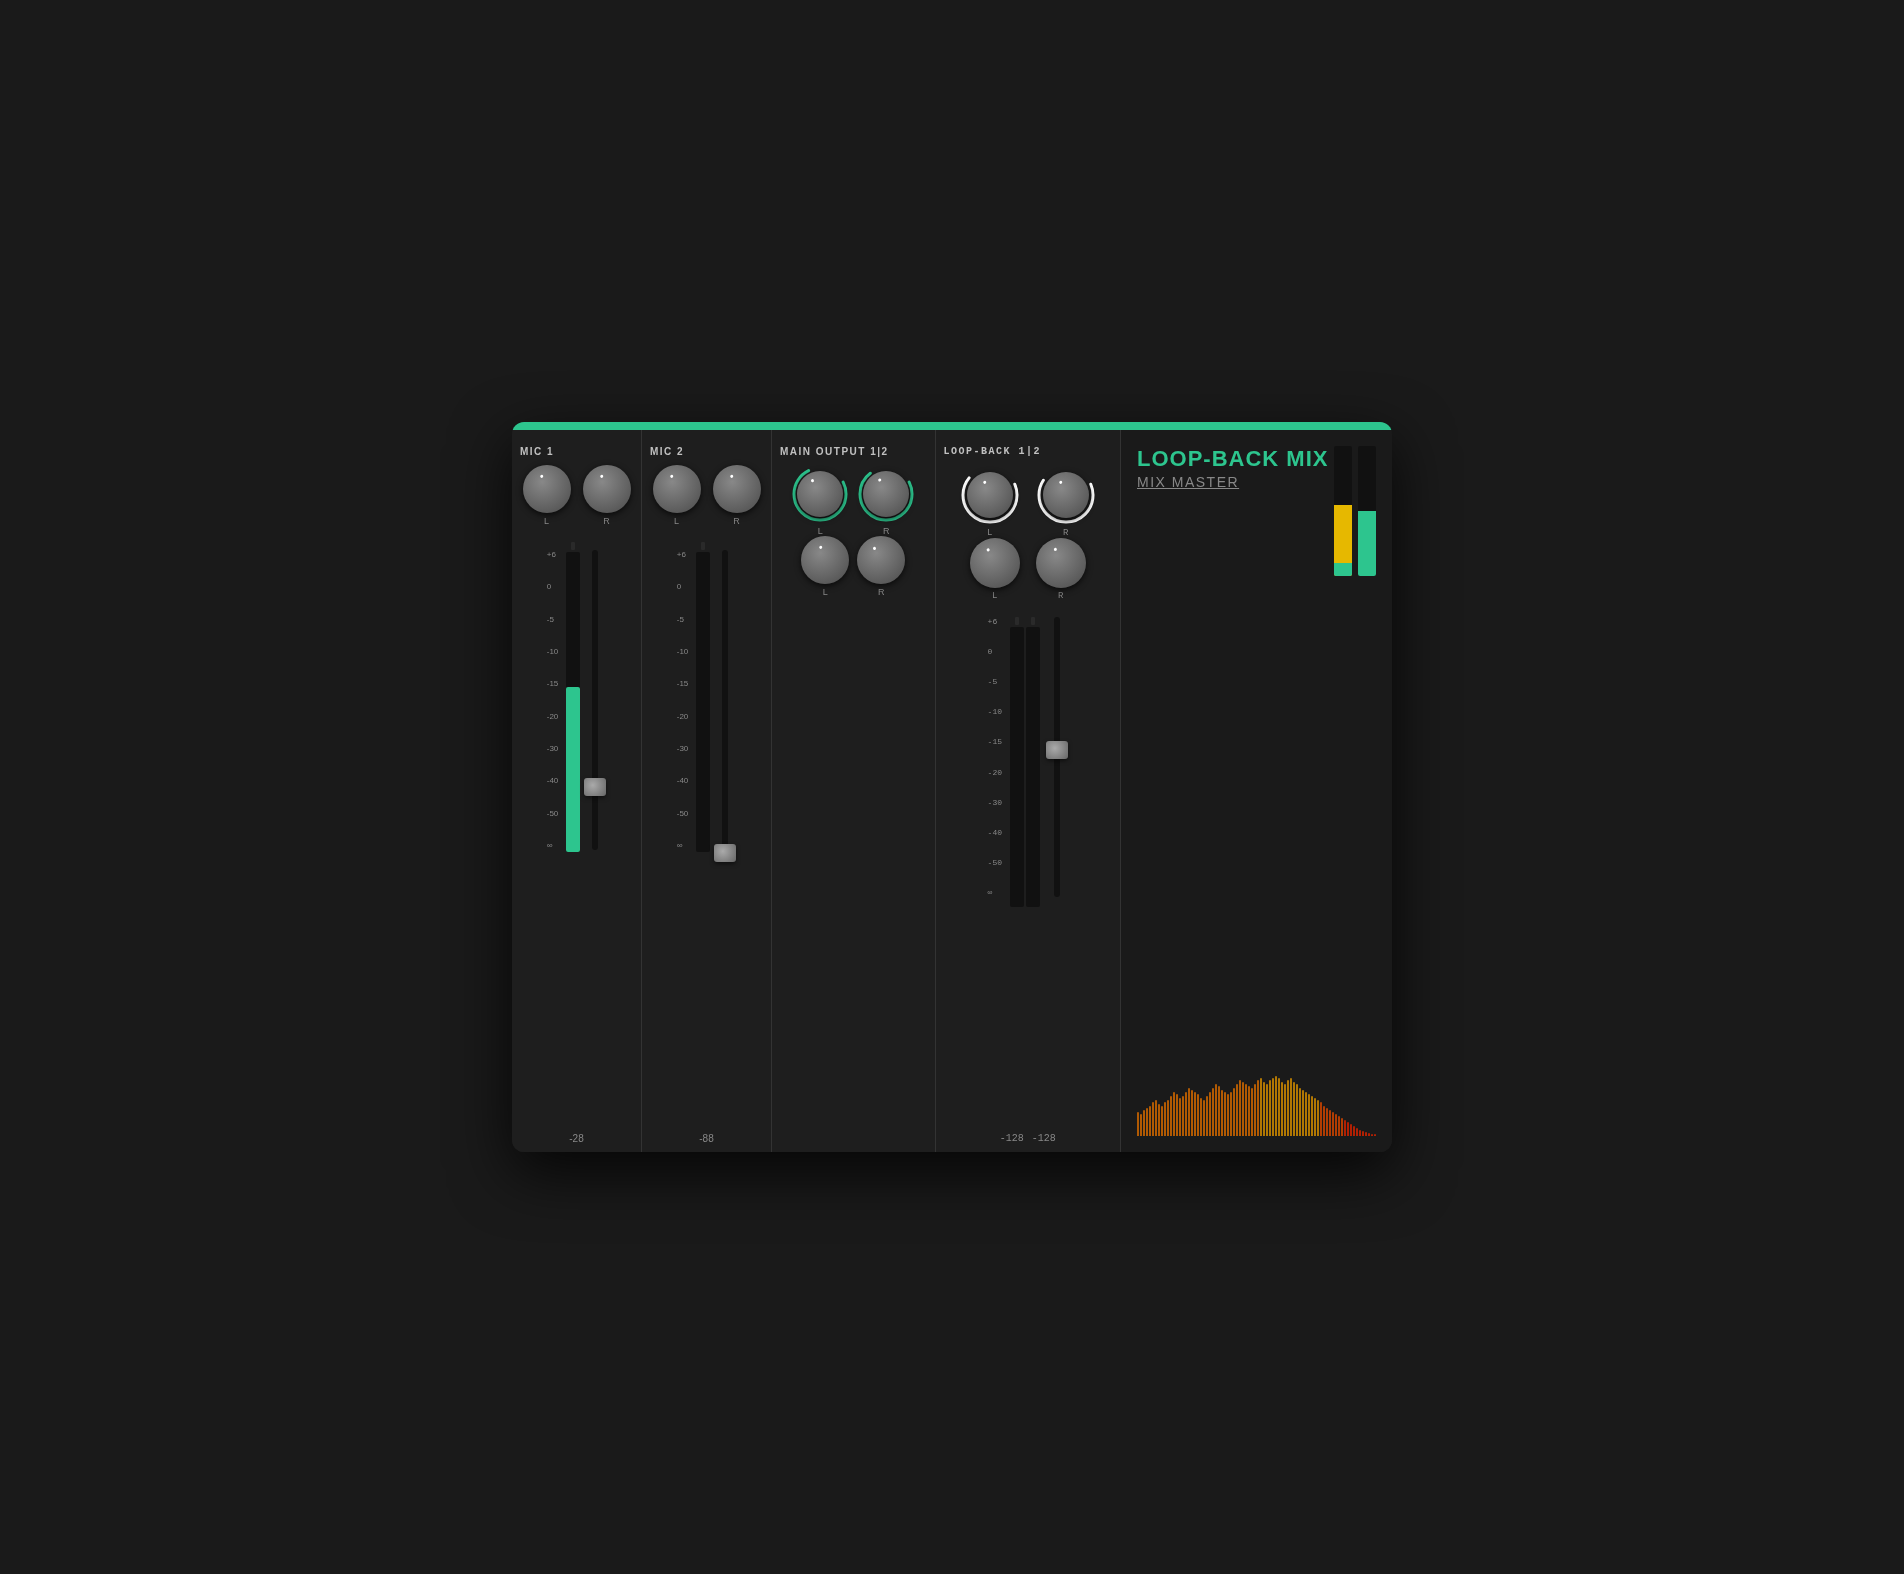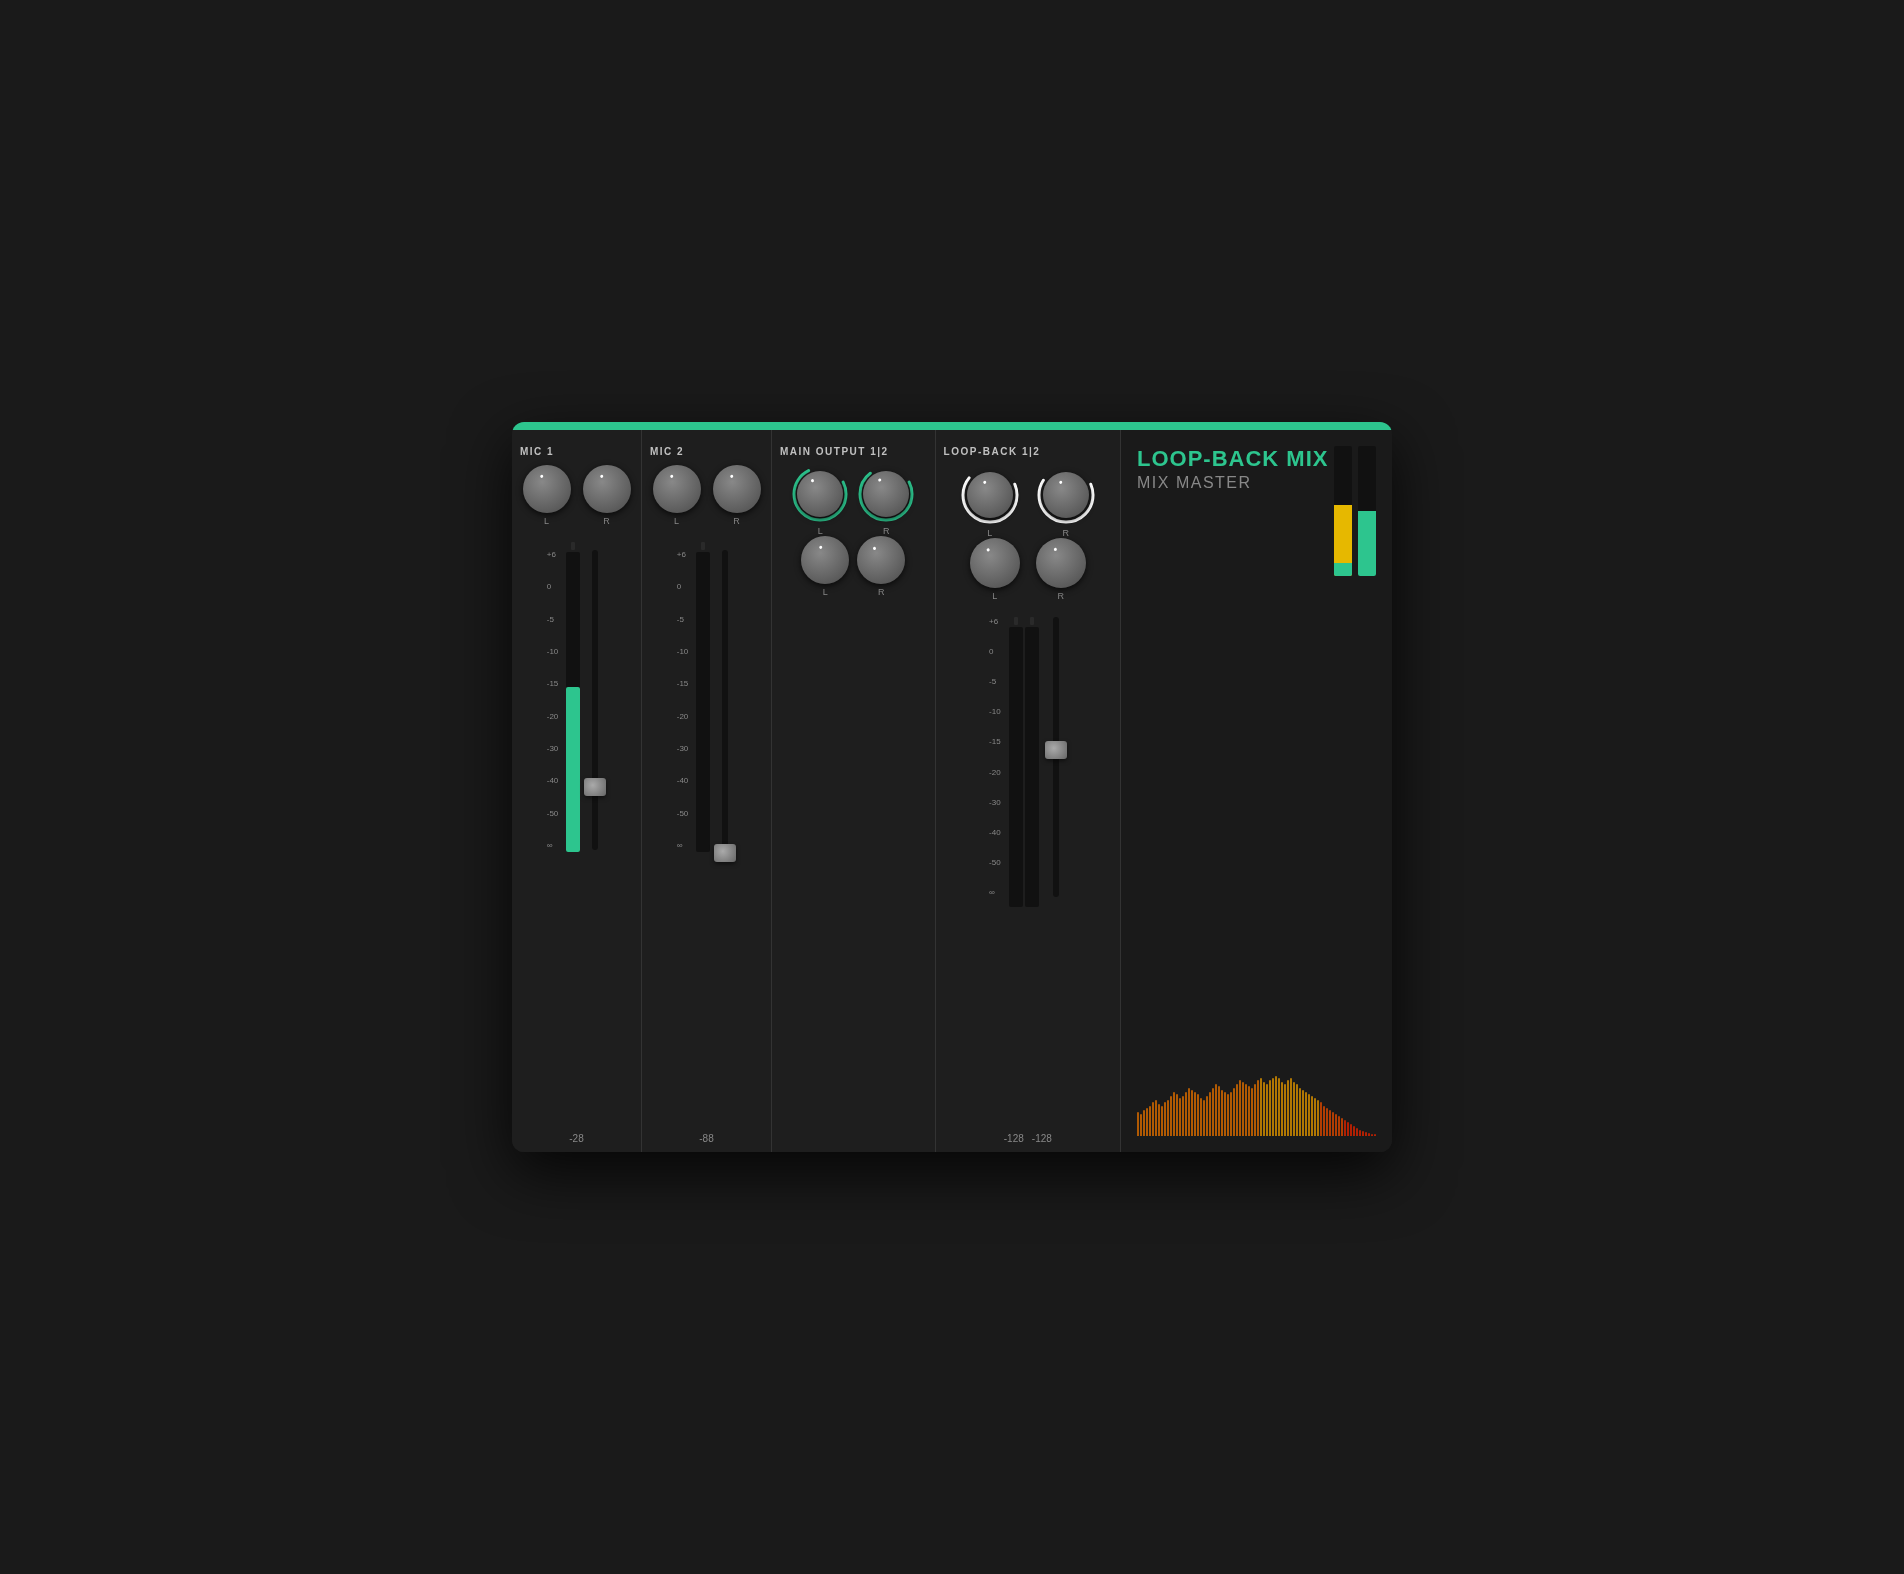--- a/index.html
+++ b/index.html
@@ -193,23 +193,24 @@
     }
     .lbm-title {
       color: #2dc58e;
       font-size: 22px;
       font-weight: 700;
       letter-spacing: 1px;
       margin-bottom: 2px;
     }
     .lbm-subtitle {
       color: #888;
-      font-size: 16px;
+      font-size: 14px;
       letter-spacing: 1.5px;
       margin-bottom: 0;
+      text-decoration: underline;
     }
     
     .master-vu {
       display: flex;
       gap: 3px;
       margin-bottom: 12px;
       align-self: flex-end;
     }
     
     .spectrum-display {
@@ -382,21 +383,21 @@
             <div class="knob-body" style="top:0;left:0;right:0;bottom:0;border-radius:50%;">
               <div class="knob-dot" style="transform:rotate(-30deg) translateY(-14px); margin:0;"></div>
             </div>
           </div>
           <div class="knob-label">R</div>
         </div>
       </div>
 
     </div>
 
-    <div class="channel" style="width:210px;">
+    <div class="channel" style="width:210px;font-family:Liberation Mono, monospace;">
       <div class="channel-label">LOOP-BACK 1|2</div>
       <div class="knob-row" style="gap:16px;">
 
         <div class="knob-container">
           <div style="position:relative;width:60px;height:60px;">
             <svg width="60" height="60" style="position:absolute;top:0;left:0;">
               <circle cx="30" cy="30" r="27" fill="none" stroke="#ffffff" stroke-width="3" stroke-dasharray="115 55" stroke-dashoffset="12" stroke-linecap="round"></circle>
             </svg>
             <div class="knob-body" style="top:7px;left:7px;right:7px;bottom:7px;border-radius:50%;">
               <div class="knob-dot" style="transform:rotate(-20deg) translateY(-14px); margin:0;"></div>

